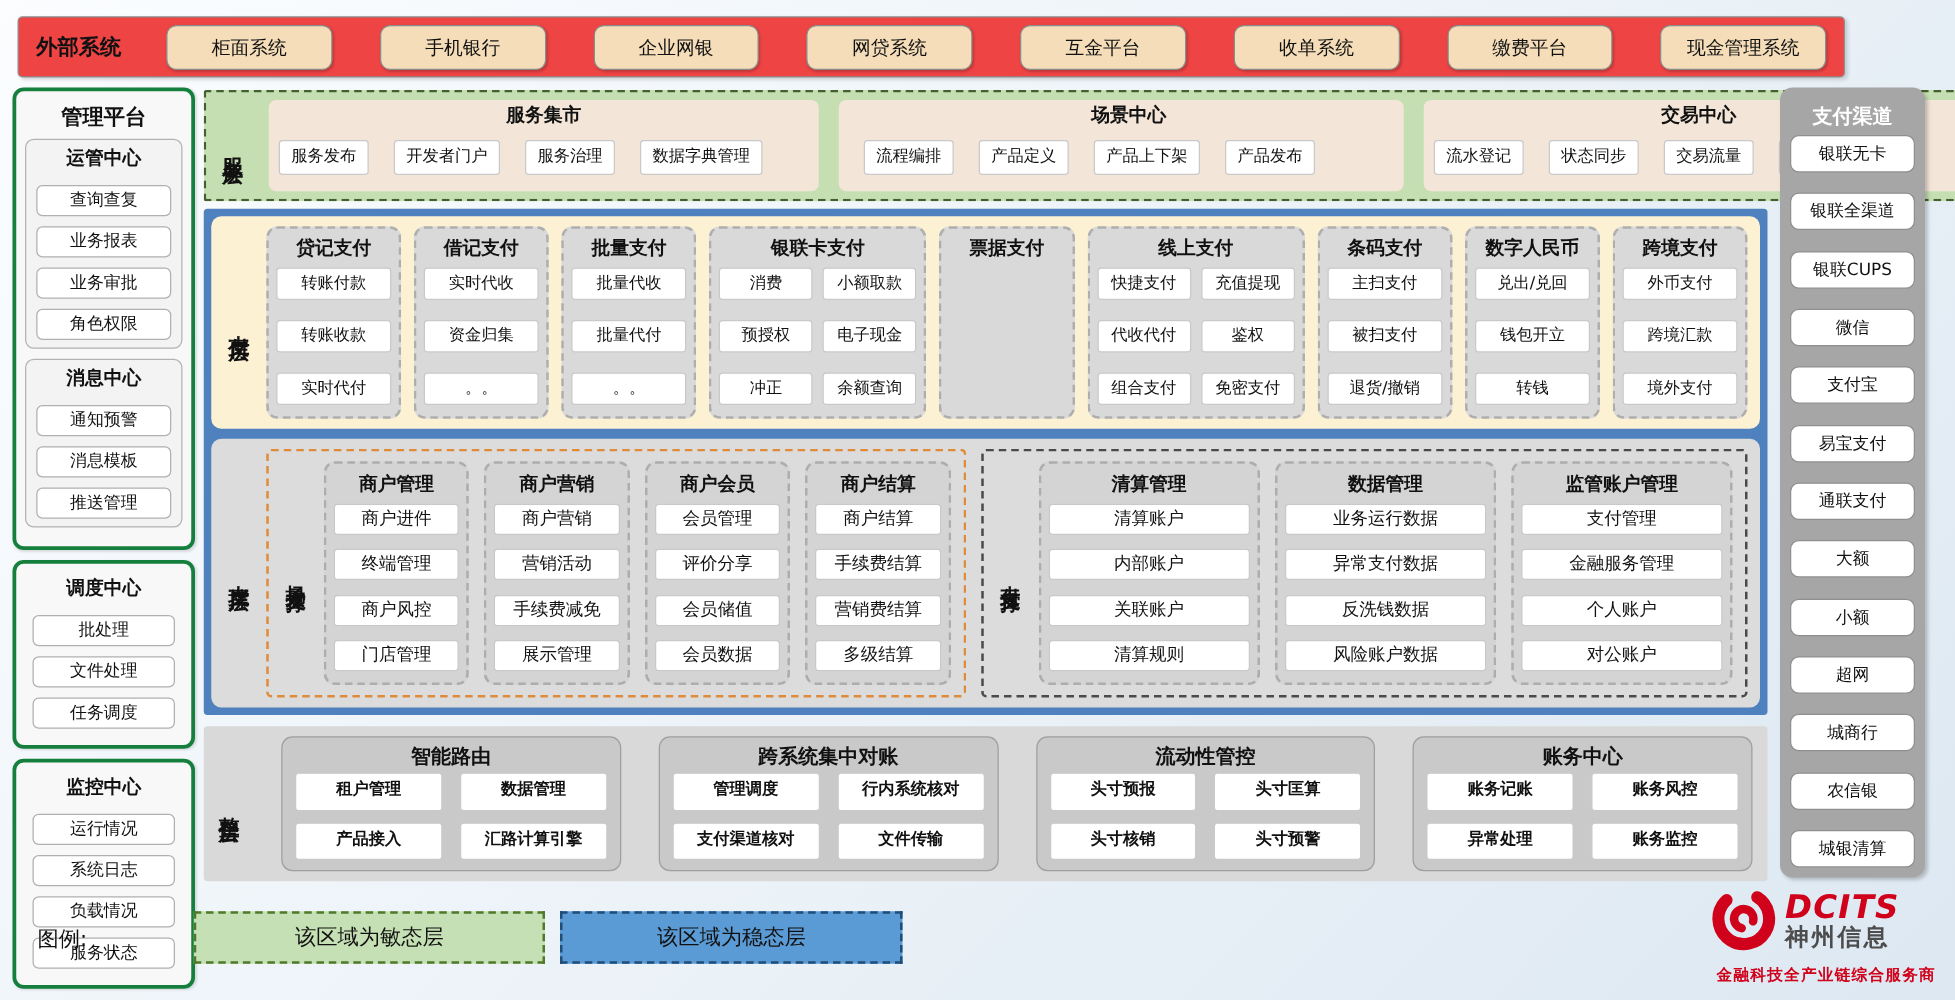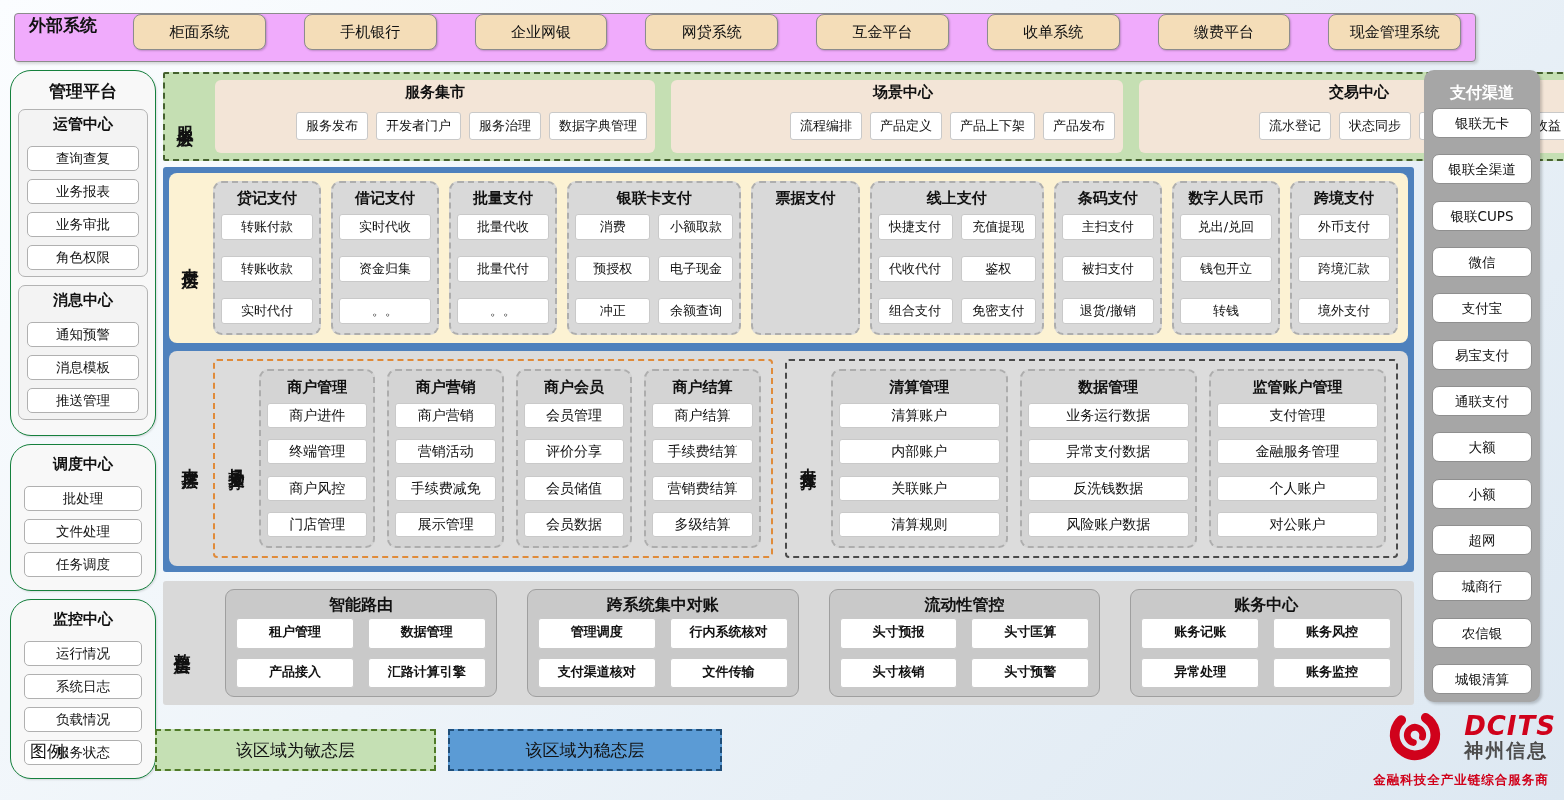--- a/index.html
+++ b/index.html
@@ -11,39 +11,39 @@
   }
   .stage{position:absolute;inset:0;}
   .vlabel{
     writing-mode:vertical-lr;text-orientation:upright;
     font-weight:bold;text-align:center;letter-spacing:3px;
     display:flex;align-items:center;justify-content:center;
   }
   
   .topbar{
     position:absolute;left:14px;top:13px;width:1462px;height:49px;
-    background:#f0abfc;border:1px solid #8c8c8c;border-radius:4px;
-    display:flex;padding:0 14px;box-sizing:border-box;
+    background:#ef4444;border:1px solid #8c8c8c;border-radius:4px;
+    display:flex;align-items:center;padding:0 14px;box-sizing:border-box;
     box-shadow:2px 2px 3px rgba(0,0,0,.15);
   }
   .topbar-label{font-size:17px;font-weight:bold;width:104px;flex:none;}
   .topbar-btns{flex:1;display:flex;gap:38px;}
   .tan-btn{
     flex:1;height:34px;line-height:34px;text-align:center;
     background:#f4ddb8;border:1px solid #8c8c8c;border-radius:8px;
     font-size:15px;box-shadow:1px 1px 2px rgba(0,0,0,.2);
     white-space:nowrap;overflow:hidden;
   }
   
   .left-side{
     position:absolute;left:10px;top:70px;width:146px;
     display:flex;flex-direction:column;gap:8px;
   }
   .side-box{
-    background:#f8f8f8;border:1px solid #15803d;border-radius:21px;
+    background:#f8f8f8;border:3px solid #15803d;border-radius:9px;
     padding:5px 5px 7px 5px;box-shadow:1px 1px 2px rgba(0,0,0,.12);
   }
   .side-title{font-size:17px;font-weight:bold;text-align:center;padding:4px 0 6px 0;}
   .side-group{
     border:1px solid #b3b3b3;border-radius:7px;background:#f3f3f3;
     padding:2px 4px 6px 4px;margin:0 2px 8px 2px;
   }
   .side-group.bare{border:none;background:transparent;margin:0;}
   .side-group-title{font-size:15px;font-weight:bold;text-align:center;padding:3px 0 4px 0;}
   .side-btn{
@@ -57,21 +57,21 @@
     background:#c5dfb3;border:2px dashed #44602e;border-radius:2px;
     display:flex;align-items:stretch;gap:16px;
     padding:6px 12px 6px 8px;box-sizing:border-box;
   }
   .service-layer .vlabel{font-size:17px;width:26px;flex:none;}
   .svc-section{
     background:#f3e5d7;border-radius:6px;padding:3px 8px 6px 8px;
     display:flex;flex-direction:column;box-sizing:border-box;
   }
   .svc-title{font-size:15px;font-weight:bold;text-align:center;height:22px;}
-  .svc-items{flex:1;display:flex;align-items:center;justify-content:flex-end;gap:8px;}
+  .svc-items{flex:1;display:flex;align-items:center;justify-content:flex-start;gap:20px;}
   .white-btn{
     background:#fff;border:1px solid #c9c9c9;border-radius:3px;
     height:26px;line-height:26px;text-align:center;font-size:13px;
     padding:0 9px;white-space:nowrap;
   }
   
   .stable-region{
     position:absolute;left:163px;top:167px;width:1251px;height:405px;
     background:#4e81bd;border-radius:3px;padding:6px;box-sizing:border-box;
     display:flex;flex-direction:column;gap:8px;
@@ -144,21 +144,21 @@
     background:#c5e0b4;border:2px dashed #4f7a28;box-sizing:border-box;
     text-align:center;line-height:38px;font-size:17px;
   }
   .legend-stable{
     position:absolute;left:448px;top:729px;width:274px;height:42px;
     background:#5b9bd5;border:2px dashed #1f4e79;box-sizing:border-box;
     text-align:center;line-height:38px;font-size:17px;
   }
   
   .logo{position:absolute;right:8px;top:706px;width:190px;text-align:center;}
-  .logo-row{display:flex;align-items:center;justify-content:flex-end;gap:20px;}
+  .logo-row{display:flex;align-items:center;gap:4px;}
   .logo-text{display:flex;flex-direction:column;align-items:flex-start;line-height:1.05;}
   .logo-brand{color:#d0021b;font-size:26px;font-weight:bold;font-style:italic;letter-spacing:1px;}
   .logo-company{color:#4d4d4d;font-size:19px;font-weight:bold;letter-spacing:2px;}
   .logo-tagline{color:#d0021b;font-size:12.5px;font-weight:bold;margin-top:4px;letter-spacing:1px;white-space:nowrap;}
 </style>
 </head>
 <body>
 
 <div class="stage">
 

